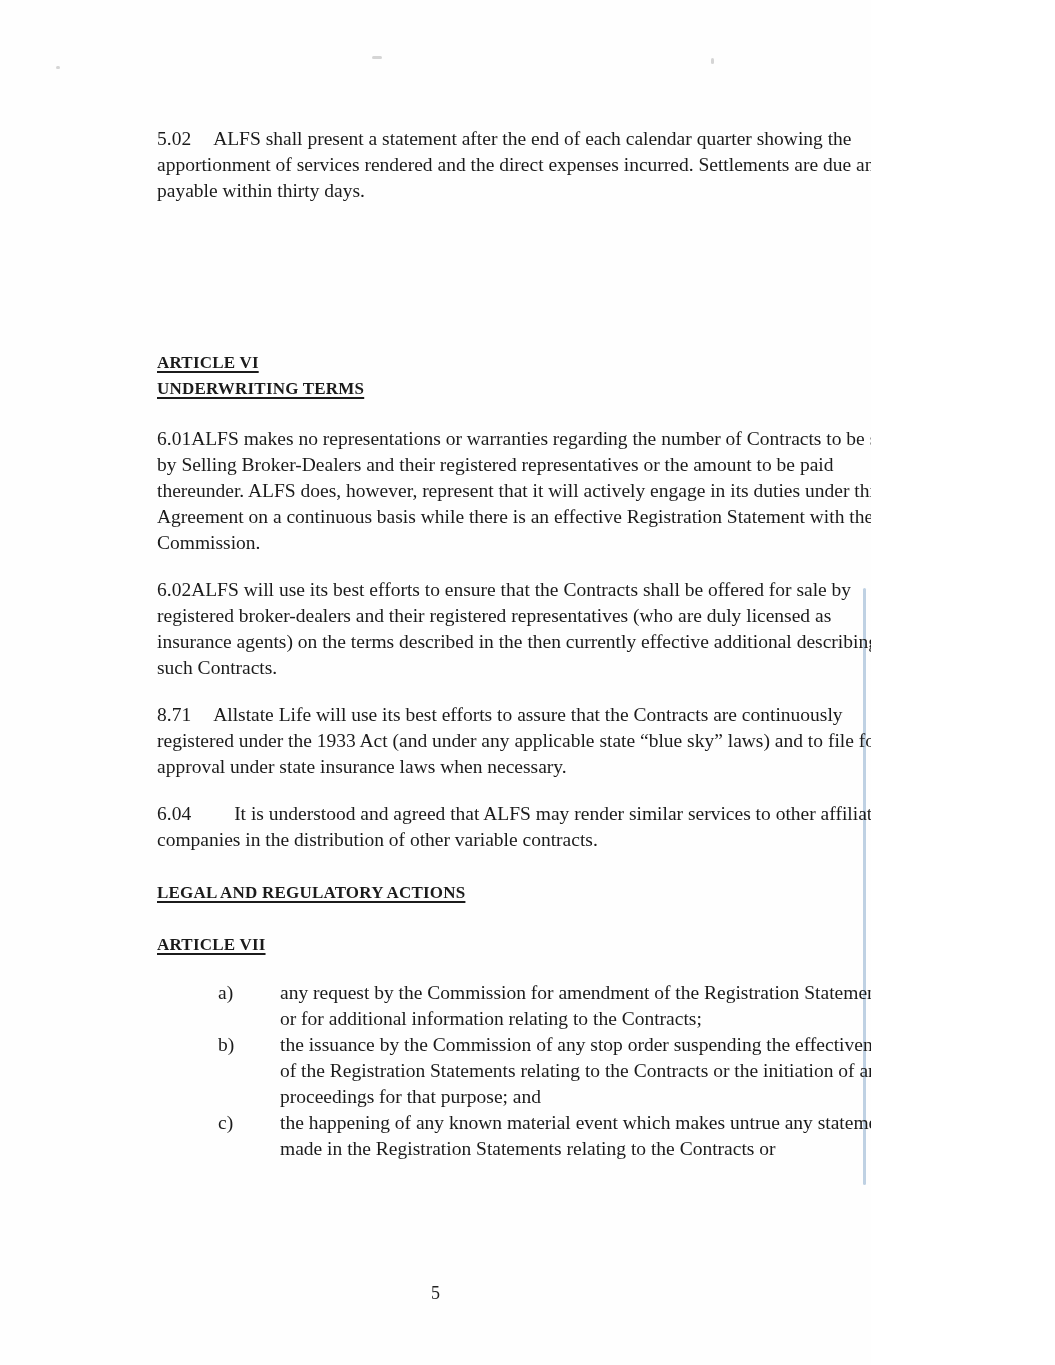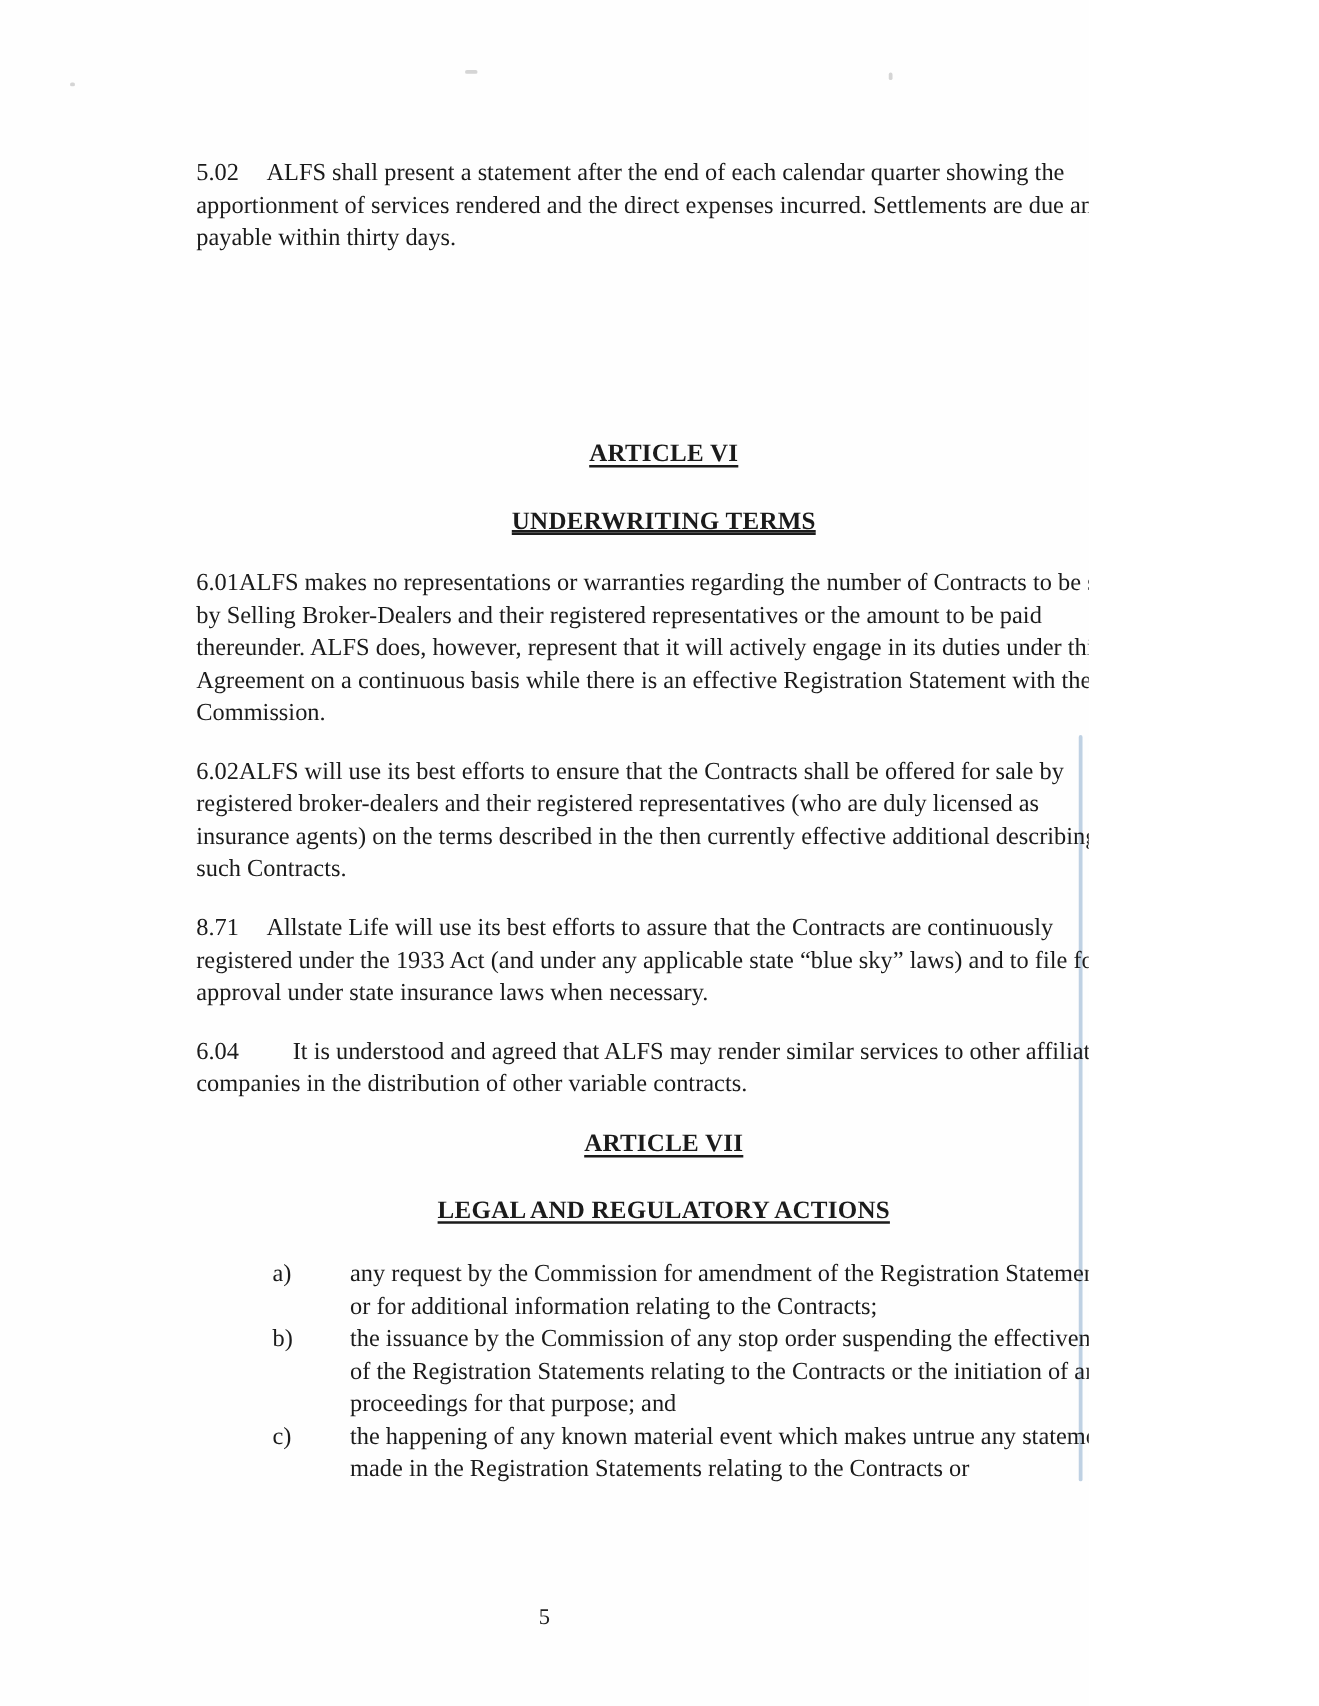--- a/index.html
+++ b/index.html
@@ -27,32 +27,32 @@
   .para {
     margin: 0 0 21px 0;
     text-align: left;
   }
   .pnum { white-space: pre; }
   .gap-sm { }
   .gap-md { margin-right: 22px; }
   .gap-lg { margin-right: 43px; }
   .heading {
     font-weight: bold;
-    text-align: center;
-    font-size: 20px;
+    text-align: left;
+    font-size: 17px;
     margin: 0;
     letter-spacing: 0.2px;
   }
   .heading .u {
     text-decoration: underline;
     text-underline-offset: 3px;
     text-decoration-thickness: 1.5px;
   }
   .h-article-vi   { margin-top: 146px; }
-  .h-sub-vi       { margin-top: 28px; margin-bottom: 24px; text-decoration: underline; }
+  .h-sub-vi       { margin-bottom: 24px; }
   .h-article-vii  { margin-top: 16px; }
   .h-sub-vii      { margin-top: 27px; margin-bottom: 26px; }
   .list {
     margin-left: 61px;
     margin-top: 22px;
   }
   .list-item {
     display: flex;
   }
   .item-label {
@@ -125,26 +125,26 @@
     </div>
 
     <div class="para">
       <span class="pnum gap-md">8.71</span><span>Allstate Life will use its best efforts to assure that the Contracts are continuously registered under the 1933 Act (and under any applicable state “blue sky” laws) and to file for approval under state insurance laws when necessary.</span>
     </div>
 
     <div class="para">
       <span class="pnum gap-lg">6.04</span><span>It is understood and agreed that ALFS may render similar services to other affiliated companies in the distribution of other variable contracts.</span>
     </div>
 
+    <div class="heading h-sub-vii">
+      <span class="u">LEGAL AND REGULATORY ACTIONS</span>
+    </div>
+
     <div class="heading h-article-vii">
       <span class="u">ARTICLE VII</span>
-    </div>
-
-    <div class="heading h-sub-vii">
-      <span class="u">LEGAL AND REGULATORY ACTIONS</span>
     </div>
 
 
     <div class="list">
 
       <div class="list-item">
         <span class="item-label">a)</span>
         <span class="item-text">any request by the Commission for amendment of the Registration Statements or for additional information relating to the Contracts;</span>
       </div>
 

